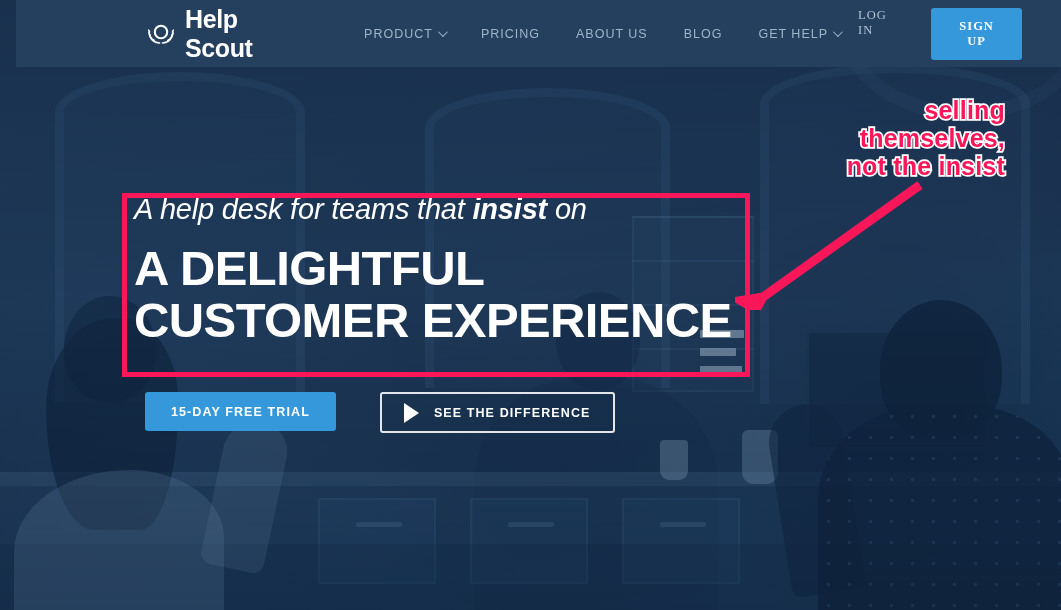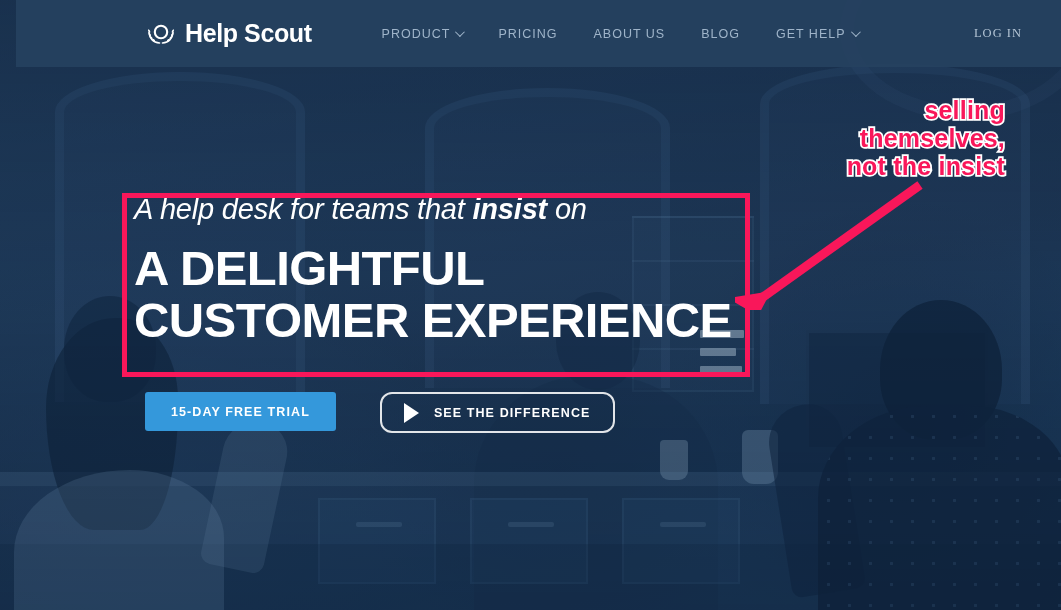--- a/index.html
+++ b/index.html
@@ -190,21 +190,21 @@
   }
   #hero-title span { display:block; white-space:nowrap; }
 
   #cta-row { position:absolute; left:133px; top:392px; display:flex; gap:44px; z-index:10;margin-left:12px; }
   #trial-button {
     background:#3498db; color:#ffffff; border:none; border-radius:3px;
     font-size:12.5px; font-weight:bold; letter-spacing:1.1px;
     padding:0 26px; height:39px; cursor:pointer; font-family:inherit;
   }
   #video-button {
-    background:transparent; border:2px solid rgba(255,255,255,0.88); border-radius:12px;
+    background:transparent; border:2px solid rgba(255,255,255,0.88); border-radius:3px;
     color:#ffffff; font-size:12.5px; font-weight:bold; letter-spacing:1.1px;
     height:41px; padding:0 22px; cursor:pointer; font-family:inherit;
     display:flex; align-items:center; gap:15px;
   }
   #play-icon {
     width:0; height:0; border-left:15px solid #ffffff;
     border-top:10px solid transparent; border-bottom:10px solid transparent;
   }
 
   
@@ -301,20 +301,21 @@
       <span>BLOG</span>
     </div>
     <div class="nav-link">
       <span>GET HELP</span>
       <i class="caret"></i>
     </div>
   </div>
 
   <div id="nav-right">
     <span id="login-link">LOG IN</span>
+    <button id="signup-button">SIGN UP</button>
   </div>
 </div>
 
 <div id="hero-content">
   <div id="hero-eyebrow">
     <span>A help desk for teams that </span><b>insist</b><span> on</span>
   </div>
   <h1 id="hero-title">
     <span>A DELIGHTFUL</span>
     <span>CUSTOMER EXPERIENCE</span>

